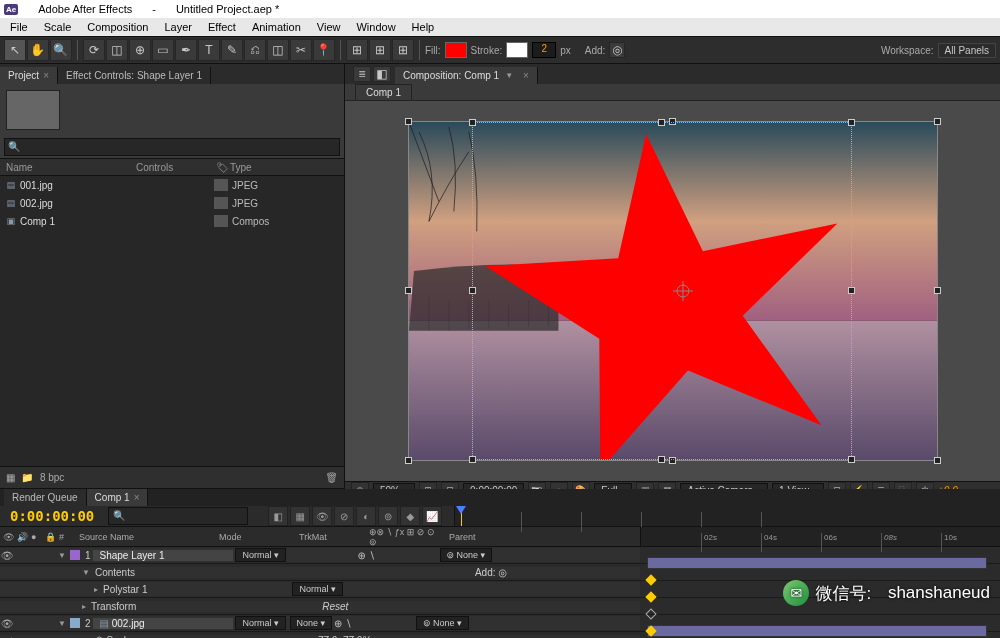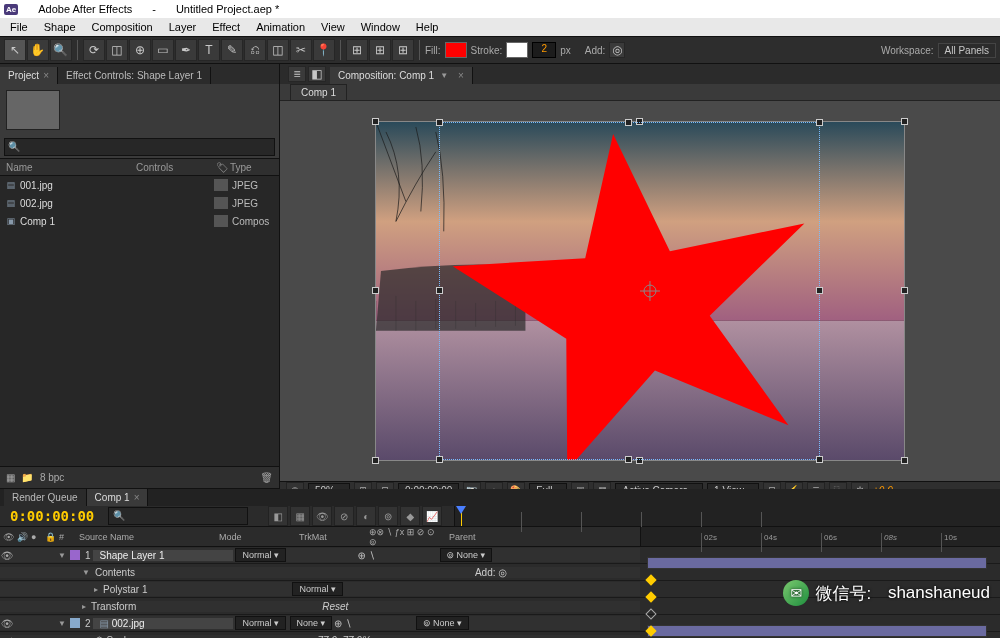--- a/index.html
+++ b/index.html
@@ -14,21 +14,21 @@
 .tool-btn.active { background:#555; }
 .divider { width:1px; height:20px; background:#555; margin:0 3px; }
 .fill-stroke { display:flex; align-items:center; gap:4px; font-size:10px; color:#aaa; }
 .swatch { width:22px; height:16px; border:1px solid #666; }
 .swatch.red { background:#ff0000; }
 .swatch.white { background:#fff; }
 .px-input { width:24px; height:16px; background:#1c1c1c; color:#ff9a00; border:1px solid #000; font-size:10px; text-align:center; }
 .workspace-label { margin-left:auto; display:flex; align-items:center; gap:4px; font-size:10px; color:#aaa; }
 .ws-val { background:#2b2b2b; border:1px solid #444; padding:1px 6px; color:#c8c8c8; }
 .main { display:flex; height:424px; }
-.left-pane { width:280px; display:flex; flex-direction:column; background:#3a3a3a; border-right:1px solid #111; }
+.left-pane { width:345px; display:flex; flex-direction:column; background:#3a3a3a; border-right:1px solid #111; }
 .panel-tabs { height:20px; display:flex; background:#2b2b2b; align-items:flex-end; }
 .tab { padding:3px 8px; font-size:10px; color:#bbb; background:#2b2b2b; border-right:1px solid #111; }
 .tab.active { background:#3a3a3a; color:#ddd; }
 .tab .x { margin-left:4px; color:#888; }
 .proj-thumb { width:54px; height:40px; background:#666; margin:6px; border:1px solid #222; }
 .search-row { display:flex; align-items:center; padding:2px 4px; }
 .search-row input { flex:1; height:18px; background:#272727; border:1px solid #111; color:#ccc; padding:0 16px 0 4px; font-size:10px; }
 .search-icon-wrap { position:relative; flex:1; }
 .search-icon-wrap .mag { position:absolute; left:4px; top:3px; color:#888; font-size:10px; }
 .proj-header { height:18px; background:#2f2f2f; display:flex; align-items:center; font-size:10px; color:#999; border-top:1px solid #111; border-bottom:1px solid #111; }
@@ -96,21 +96,21 @@
 
 <div class="titlebar">
   <span class="ae-badge">Ae</span>
   <span>Adobe After Effects</span>
   <span>-</span>
   <span>Untitled Project.aep *</span>
 </div>
 
 <div class="menubar" id="menubar">
     <span>File</span>
-    <span>Shape</span>
+    <span>Scale</span>
     <span>Composition</span>
     <span>Layer</span>
     <span>Effect</span>
     <span>Animation</span>
     <span>View</span>
     <span>Window</span>
     <span>Help</span>
   </div>
 
 <div class="toolbar">

